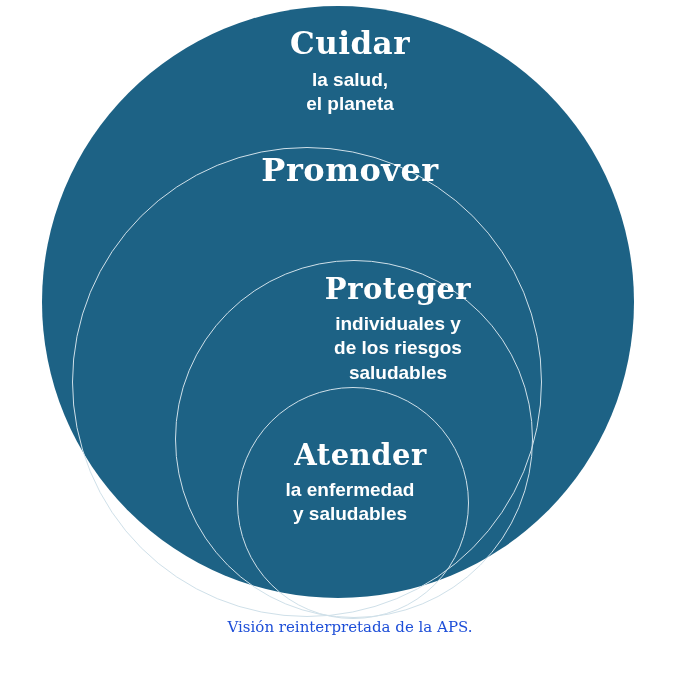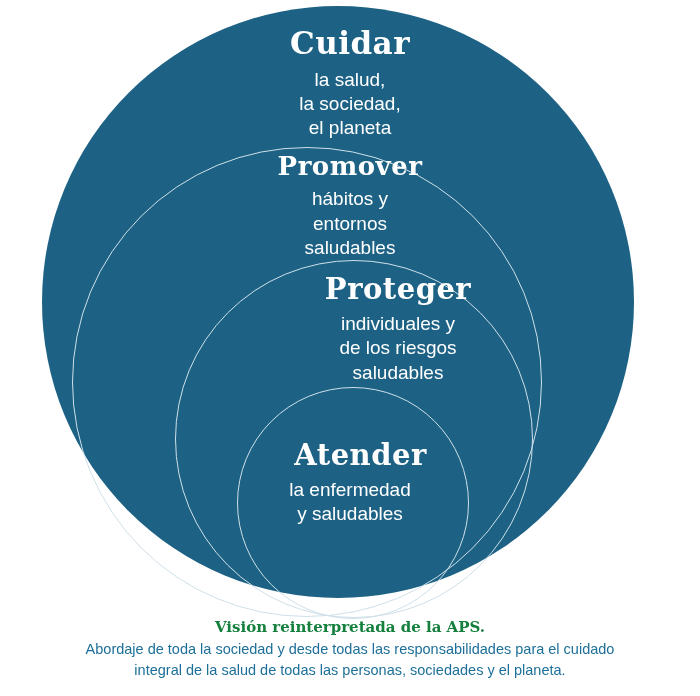--- a/index.html
+++ b/index.html
@@ -65,49 +65,49 @@
   .ring-title {
     font-family: "DejaVu Serif", "Liberation Serif", serif;
     font-weight: bold;
     font-size: 30px;
     letter-spacing: 0.5px;
     margin-bottom: 4px;
   }
   .ring-body {
     font-family: "Liberation Sans", sans-serif;
     font-size: 19px;
-    font-weight: 400;
+    font-weight: 700;
   }
   .ring-body div {
     white-space: nowrap;
   }
 
   .text-cuidar   { top: 24px;  left: 0; text-align: center; }
   .text-promover { top: 150px; left: 0; }
   .text-proteger { top: 271px; left: 0; margin-left: 48px; }
   .text-atender  { top: 437px; left: 0; }
 
   .text-cuidar .ring-title   { font-size: 31px; }
-  .text-promover .ring-title { font-size: 26px; }
+  .text-promover .ring-title { font-size: 32px; }
   .text-proteger .ring-title { font-size: 29px; }
   .text-atender .ring-title  { font-size: 29px; padding-left: 21px; }
 
   
   .caption {
     position: absolute;
     left: 0;
     top: 618px;
     width: 700px;
     text-align: center;
   }
   .caption-title {
     font-family: "DejaVu Serif", "Liberation Serif", serif;
-    font-weight: bold;
+    font-weight: normal;
     font-size: 15px;
-    color: #15803d;
+    color: #1d4ed8;
     margin-bottom: 3px;
   }
   .caption-body {
     font-family: "Liberation Sans", sans-serif;
     font-size: 14.5px;
     color: #1d6f99;
     line-height: 1.45;
   }
   .caption-body div {
     white-space: nowrap;
@@ -120,32 +120,26 @@
 
   <div class="circle circle-outer"></div>
   <div class="circle circle-2"></div>
   <div class="circle circle-3"></div>
   <div class="circle circle-4"></div>
 
   <div class="ring-text text-cuidar">
     <div class="ring-title">Cuidar</div>
     <div class="ring-body">
       <div>la salud,</div>
-      <div>la sociedad,</div>
       <div>el planeta</div>
     </div>
   </div>
 
   <div class="ring-text text-promover">
     <div class="ring-title">Promover</div>
-    <div class="ring-body">
-      <div>hábitos y</div>
-      <div>entornos</div>
-      <div>saludables</div>
-    </div>
   </div>
 
   <div class="ring-text text-proteger">
     <div class="ring-title">Proteger</div>
     <div class="ring-body">
       <div>individuales y</div>
       <div>de los riesgos</div>
       <div>saludables</div>
     </div>
   </div>
@@ -153,19 +147,15 @@
   <div class="ring-text text-atender">
     <div class="ring-title">Atender</div>
     <div class="ring-body">
       <div>la enfermedad</div>
       <div>y saludables</div>
     </div>
   </div>
 
   <div class="caption">
     <div class="caption-title">Visión reinterpretada de la APS.</div>
-    <div class="caption-body">
-      <div>Abordaje de toda la sociedad y desde todas las responsabilidades para el cuidado</div>
-      <div>integral de la salud de todas las personas, sociedades y el planeta.</div>
-    </div>
   </div>
 
 </div>
 
 </body></html>

